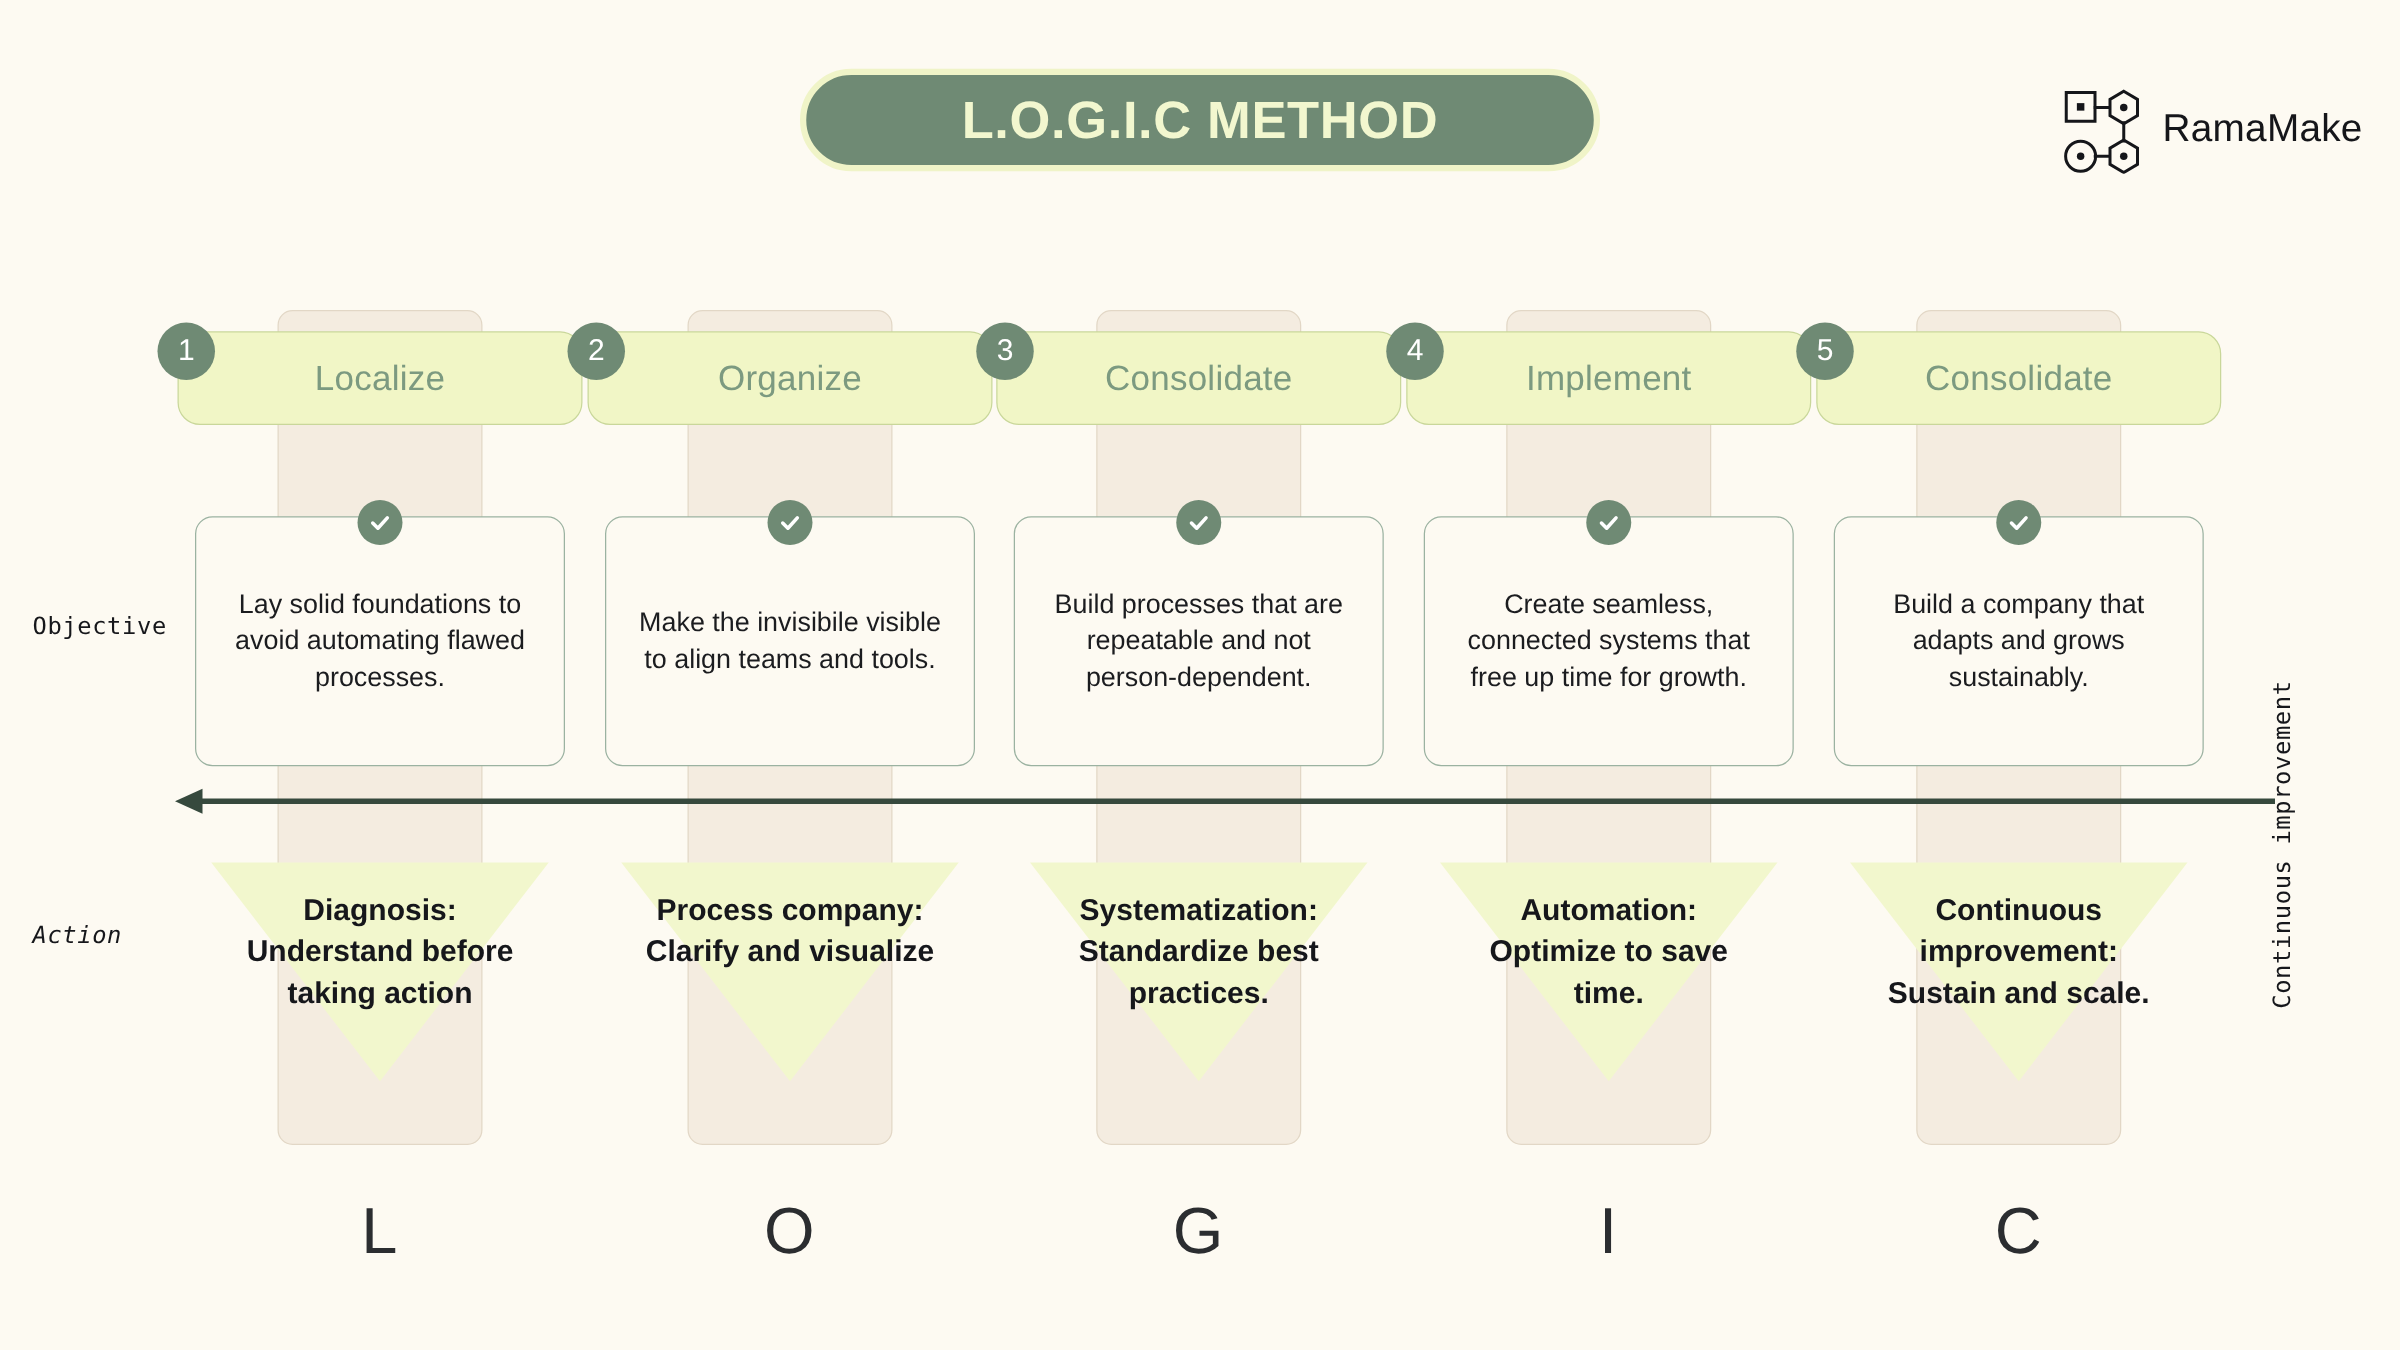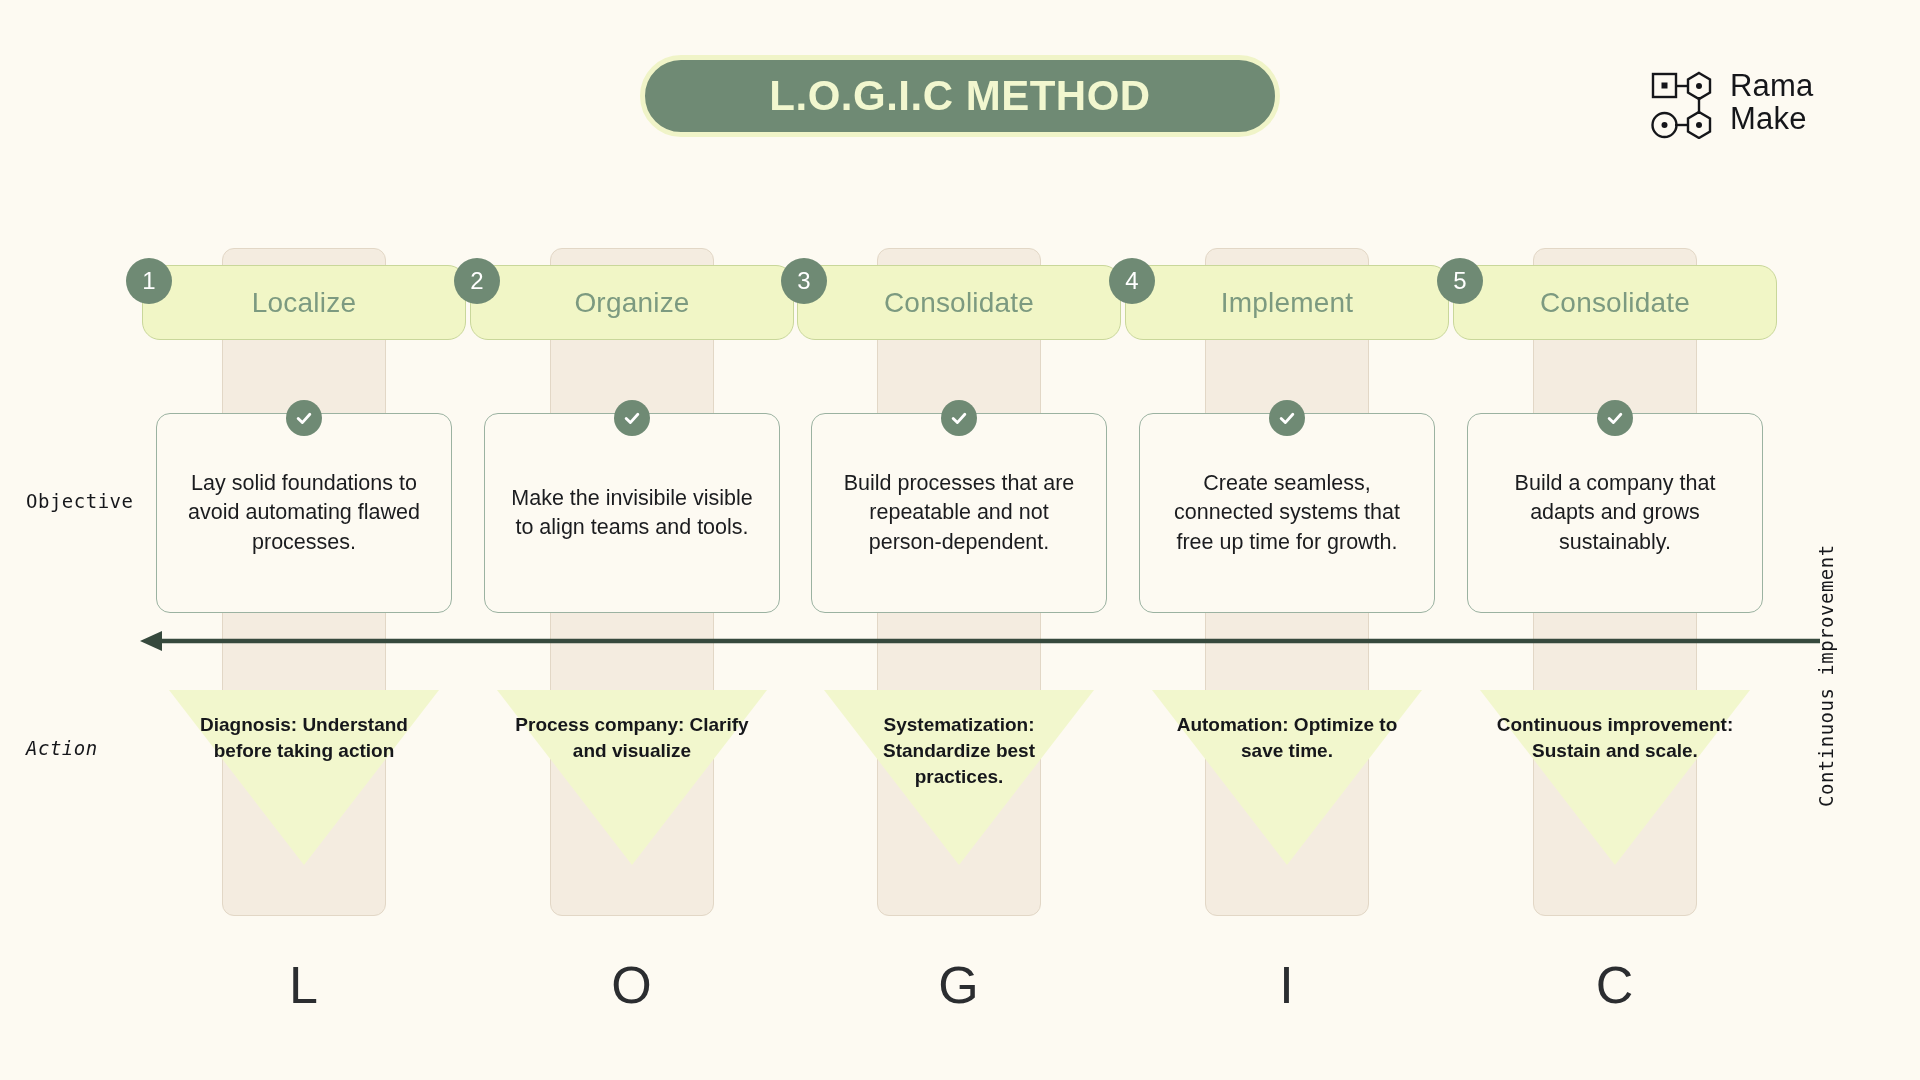--- a/index.html
+++ b/index.html
@@ -33,21 +33,21 @@
 
   
   .logo{
     position:absolute;
     left:1648px; top:58px;
     width:260px; height:90px;
     display:flex; align-items:center; gap:12px;
   }
   .logo-mark{width:70px;height:72px;flex:none;}
   .logo-text{
-    display:flex;flex-direction:column;
+    display:flex;flex-direction:row;
     line-height:1.06;
     color:#15161a;
     font-size:31px;
     font-weight:400;
     letter-spacing:.2px;
   }
 
   
   .row-label{
     position:absolute;
@@ -147,21 +147,21 @@
     border-left:135px solid transparent;
     border-right:135px solid transparent;
     border-top:175px solid #f2f7cd;
   }
   .action-text{
     position:absolute;
     left:-120px; top:712px;
     width:240px;
     text-align:center;
     color:#16171b;
-    font-size:19px;
+    font-size:24px;
     font-weight:bold;
     line-height:1.38;
   }
   .letter{
     position:absolute;
     left:-60px; top:955px;
     width:120px;
     text-align:center;
     color:#2b2d30;
     font-size:52px;

